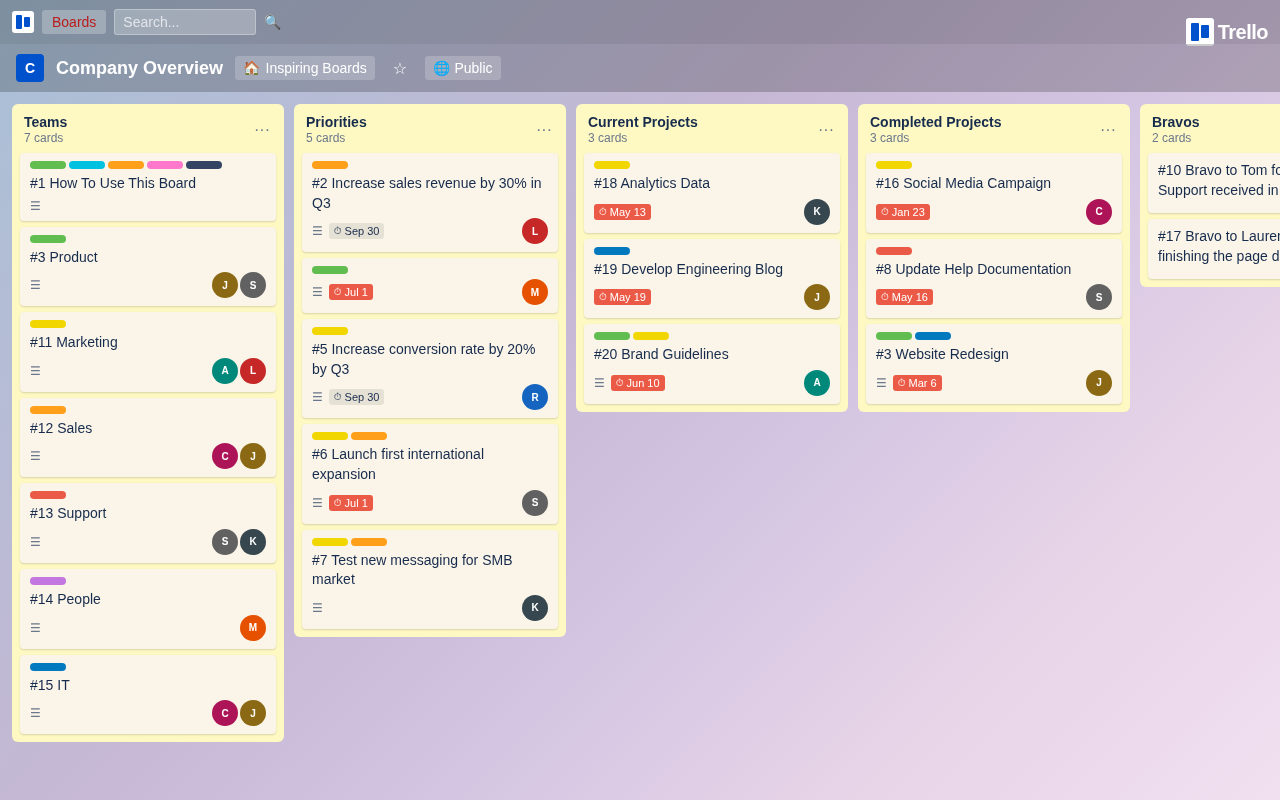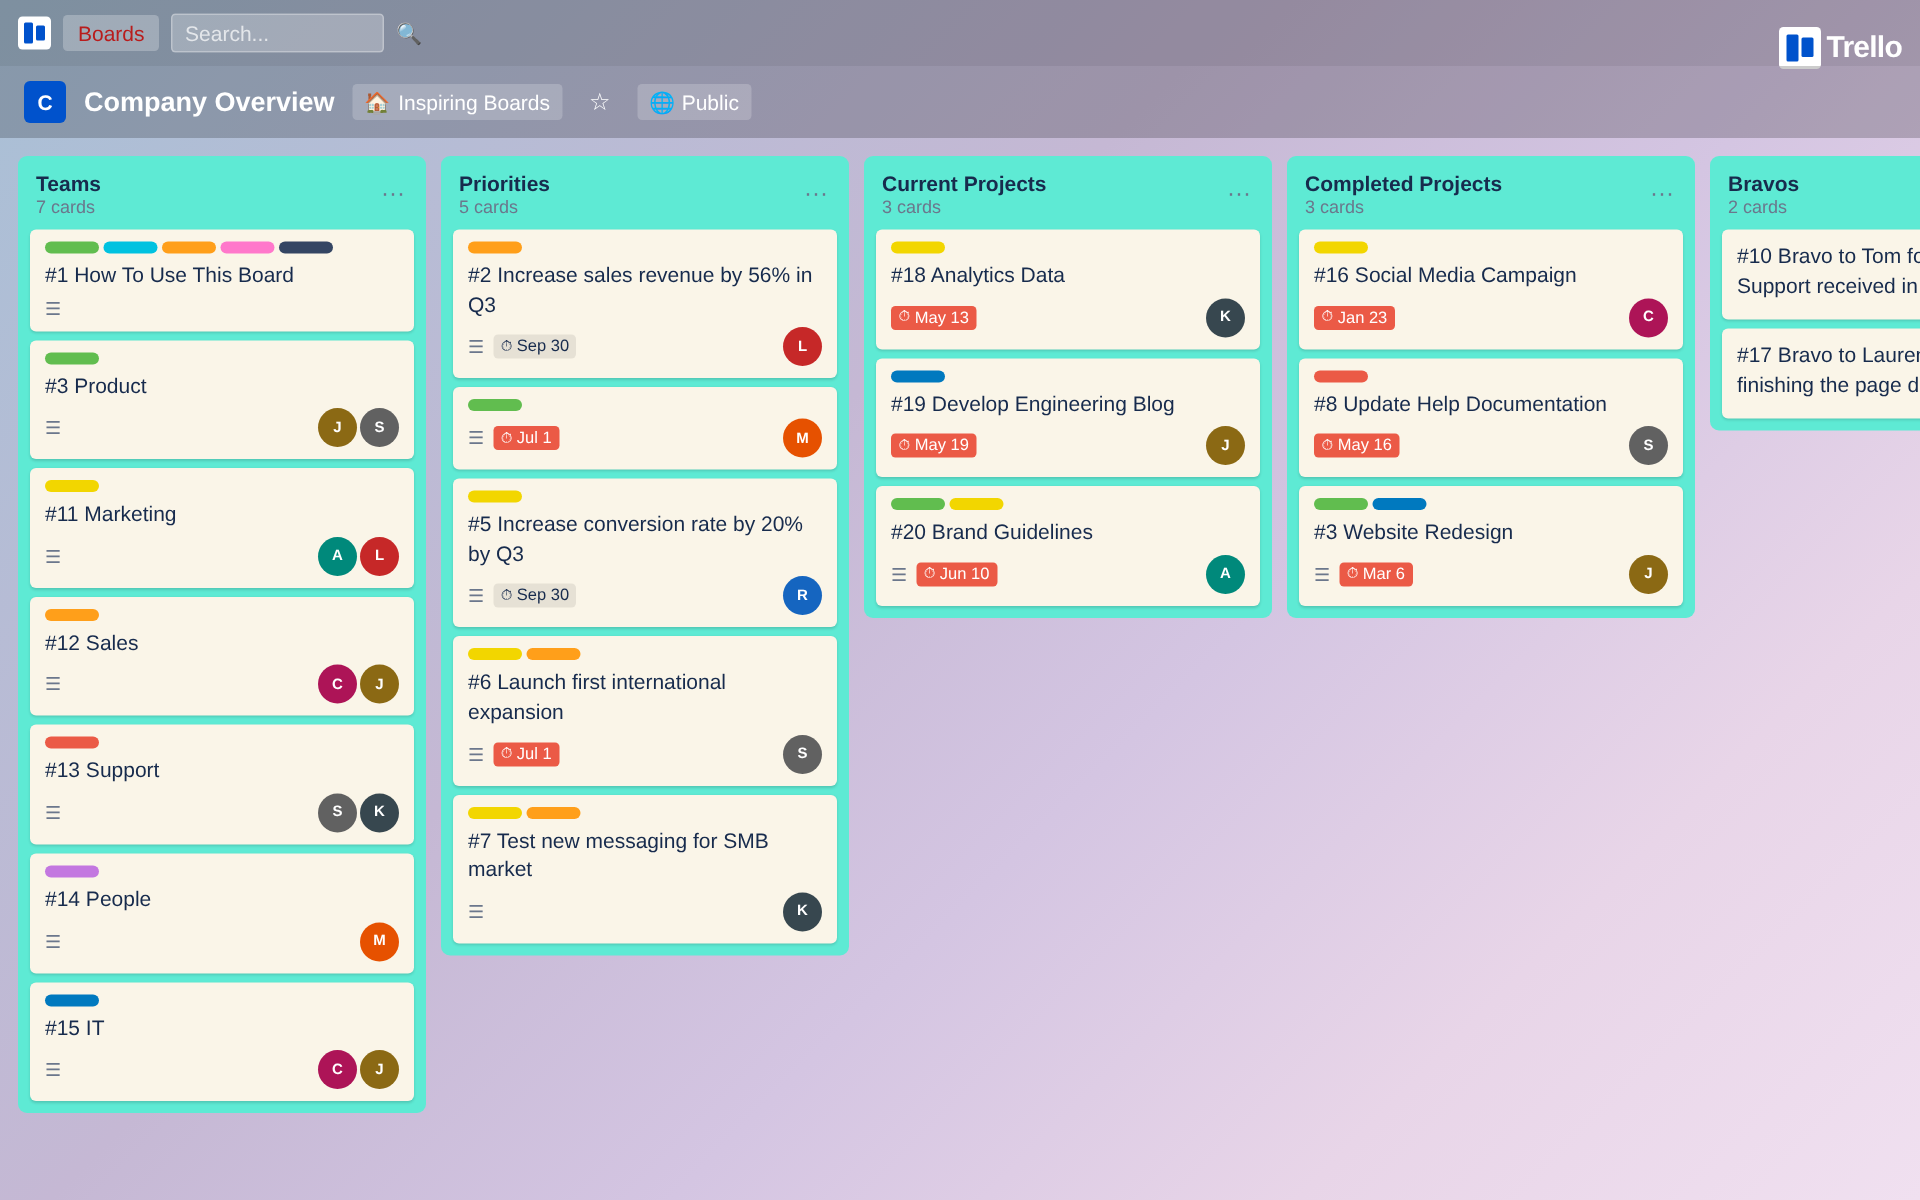--- a/index.html
+++ b/index.html
@@ -58,21 +58,21 @@
       position: relative; z-index: 5;
       display: flex; gap: 10px;
       padding: 12px;
       overflow-x: auto; overflow-y: hidden;
       height: calc(800px - 44px - 48px);
       align-items: flex-start;
     }
 
     
     .column {
-      background: #5eead4;
+      background: #fef9c3;
       border-radius: 6px;
       width: 272px;
       min-width: 272px;
       max-height: 100%;
       display: flex; flex-direction: column;
       overflow: hidden;
     }
     .column-header {
       display: flex; align-items: center; justify-content: space-between;
       padding: 10px 12px 4px;
@@ -276,21 +276,21 @@
         <div class="column-title">Priorities</div>
         <div class="column-count">5 cards</div>
       </div>
       <button class="column-menu">···</button>
     </div>
     <div class="column-body">
         <div class="card">
           <div class="card-labels">
             <div class="label" style="background:#ff9f1a"></div>
           </div>
-          <div class="card-title">#2 Increase sales revenue by 56% in Q3</div>
+          <div class="card-title">#2 Increase sales revenue by 30% in Q3</div>
           <div class="card-footer">
         <div class="card-meta">
               <span class="card-desc-icon">☰</span>
               <div class="card-due upcoming">
           <span class="card-due-icon">⏱</span>
           <span>Sep 30</span>
         </div>
             </div>
             <div class="card-avatars">
               <div class="avatar" style="background:#C62828">L</div>

